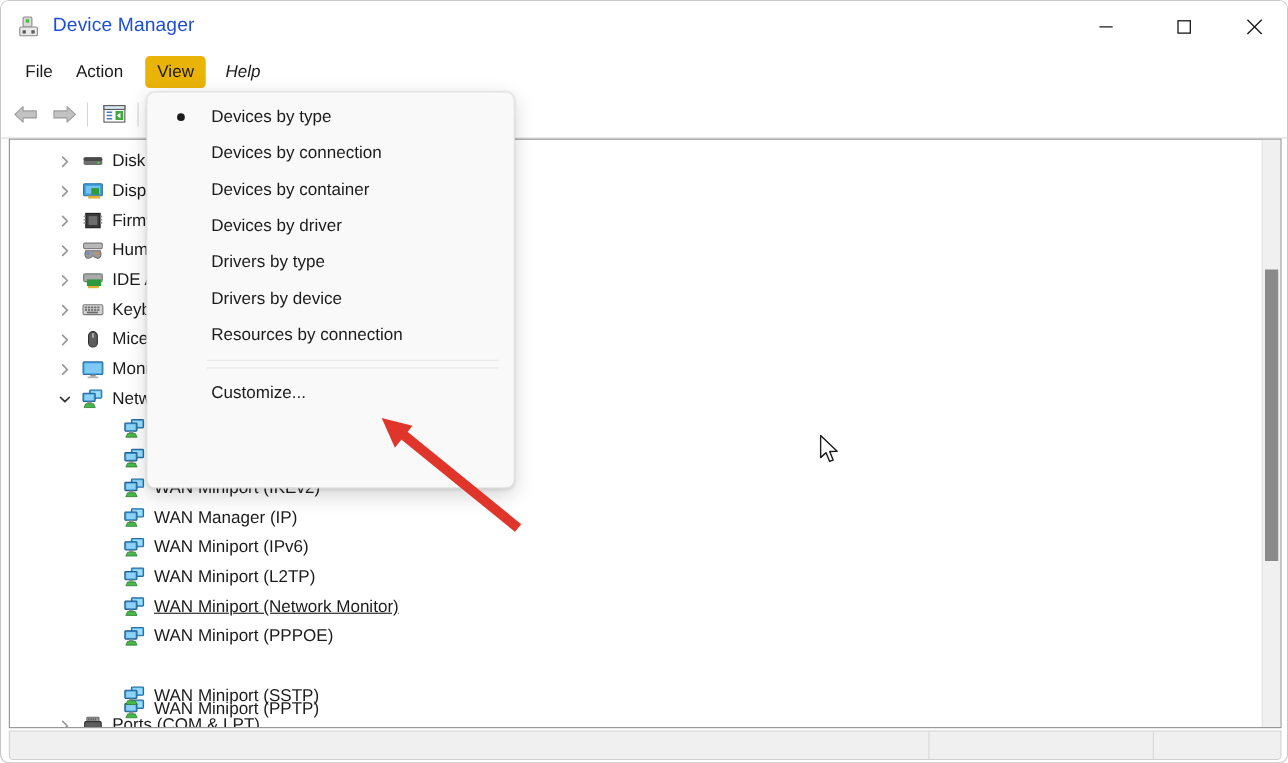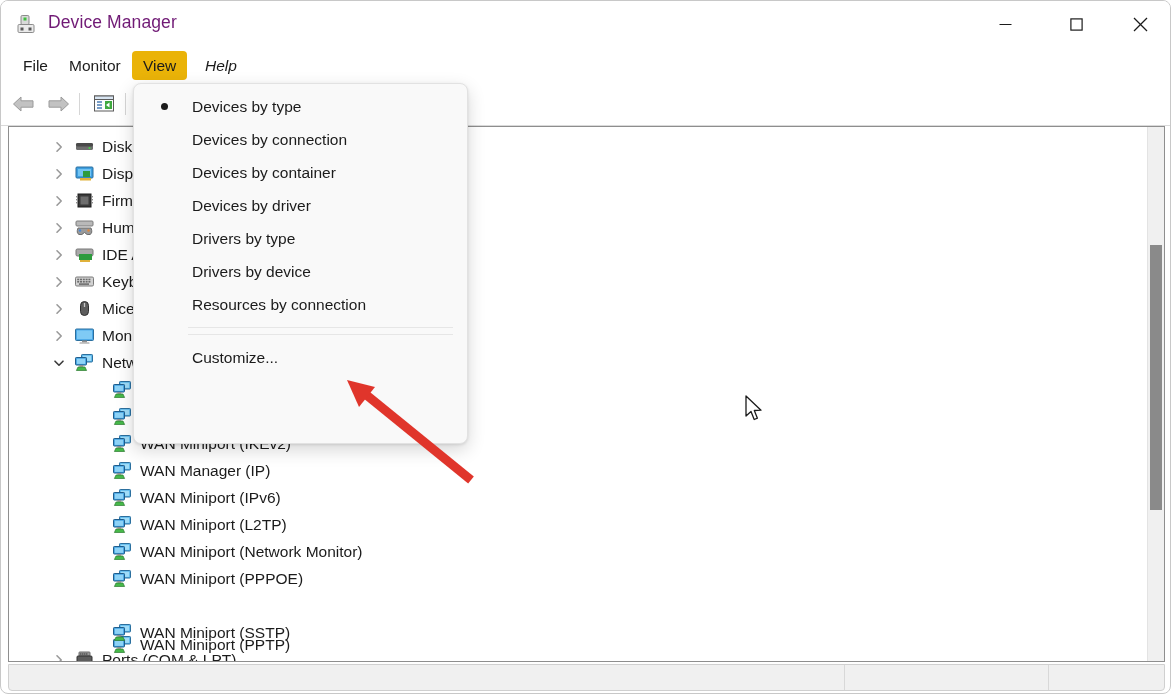--- a/index.html
+++ b/index.html
@@ -44,21 +44,21 @@
   }
   .title-icon {
     position: absolute;
     left: 15px; top: 12px;
     width: 24px; height: 24px;
   }
   .title-text {
     position: absolute;
     left: 47px; top: 11px;
     font-size: 17.5px;
-    color: #701a75;
+    color: #1d4ed8;
     letter-spacing: 0.1px;
     white-space: nowrap;
   }
   .win-btn {
     position: absolute;
     top: 0;
     width: 47px;
     height: 47px;
     display: flex;
     align-items: center;
@@ -305,21 +305,21 @@
       <div class="win-btn close">
         <svg width="15" height="15" viewBox="0 0 15 15">
           <line x1="1" y1="1" x2="14" y2="14" stroke="#1b1b1b" stroke-width="1.25"></line>
           <line x1="14" y1="1" x2="1" y2="14" stroke="#1b1b1b" stroke-width="1.25"></line>
         </svg>
       </div>
     </div>
 
     <div class="menubar">
       <div class="menu-item mi-file">File</div>
-      <div class="menu-item mi-action">Monitor</div>
+      <div class="menu-item mi-action">Action</div>
       <div class="menu-item mi-view active">View</div>
       <div class="menu-item mi-help">Help</div>
     </div>
 
     <div class="toolbar">
       <div class="tb-btn tb-back">
         <svg width="26" height="20" viewBox="0 0 26 20">
           <path d="M10 3 L2.5 10 L10 17 L10 13.2 L22 13.2 L22 6.8 L10 6.8 Z" fill="#c2c2c2" stroke="#9a9a9a" stroke-width="1" stroke-linejoin="round"></path>
         </svg>
       </div>
@@ -549,21 +549,21 @@
           </div>
           <div class="tree-row" style="top: 411px; width: 1139px;">
             <span class="node-icon" style="left: 103px; top: 4px;"><svg width="21" height="19" viewBox="0 0 21 19">
                 <rect x="7.5" y="1.5" width="11" height="7.5" rx="0.8" fill="#56b4ea" stroke="#2b6f9e"></rect>
                 <rect x="8.8" y="2.7" width="8.4" height="5.2" fill="#9fdcf8"></rect>
                 <rect x="1.5" y="4.5" width="11" height="7.5" rx="0.8" fill="#3f9fe0" stroke="#1f5d8c"></rect>
                 <rect x="2.8" y="5.7" width="8.4" height="5.2" fill="#8ed3f7"></rect>
                 <rect x="5.3" y="12" width="4" height="1.7" fill="#8f8f8f"></rect>
                 <path d="M4 14 L11 14 L12.6 17.5 L2.4 17.5 Z" fill="#46b949" stroke="#2d7a30" stroke-width="0.7"></path>
               </svg></span>
-            <span class="node-label" style="left: 131px;">WAN Miniport (Network Monitor)</span>
+            <span class="node-label" style="left: 131px; text-decoration: underline;">WAN Miniport (Network Monitor)</span>
           </div>
           <div class="tree-row" style="top: 438px; width: 1139px;">
             <span class="node-icon" style="left: 103px; top: 4px;"><svg width="21" height="19" viewBox="0 0 21 19">
                 <rect x="7.5" y="1.5" width="11" height="7.5" rx="0.8" fill="#56b4ea" stroke="#2b6f9e"></rect>
                 <rect x="8.8" y="2.7" width="8.4" height="5.2" fill="#9fdcf8"></rect>
                 <rect x="1.5" y="4.5" width="11" height="7.5" rx="0.8" fill="#3f9fe0" stroke="#1f5d8c"></rect>
                 <rect x="2.8" y="5.7" width="8.4" height="5.2" fill="#8ed3f7"></rect>
                 <rect x="5.3" y="12" width="4" height="1.7" fill="#8f8f8f"></rect>
                 <path d="M4 14 L11 14 L12.6 17.5 L2.4 17.5 Z" fill="#46b949" stroke="#2d7a30" stroke-width="0.7"></path>
               </svg></span>

